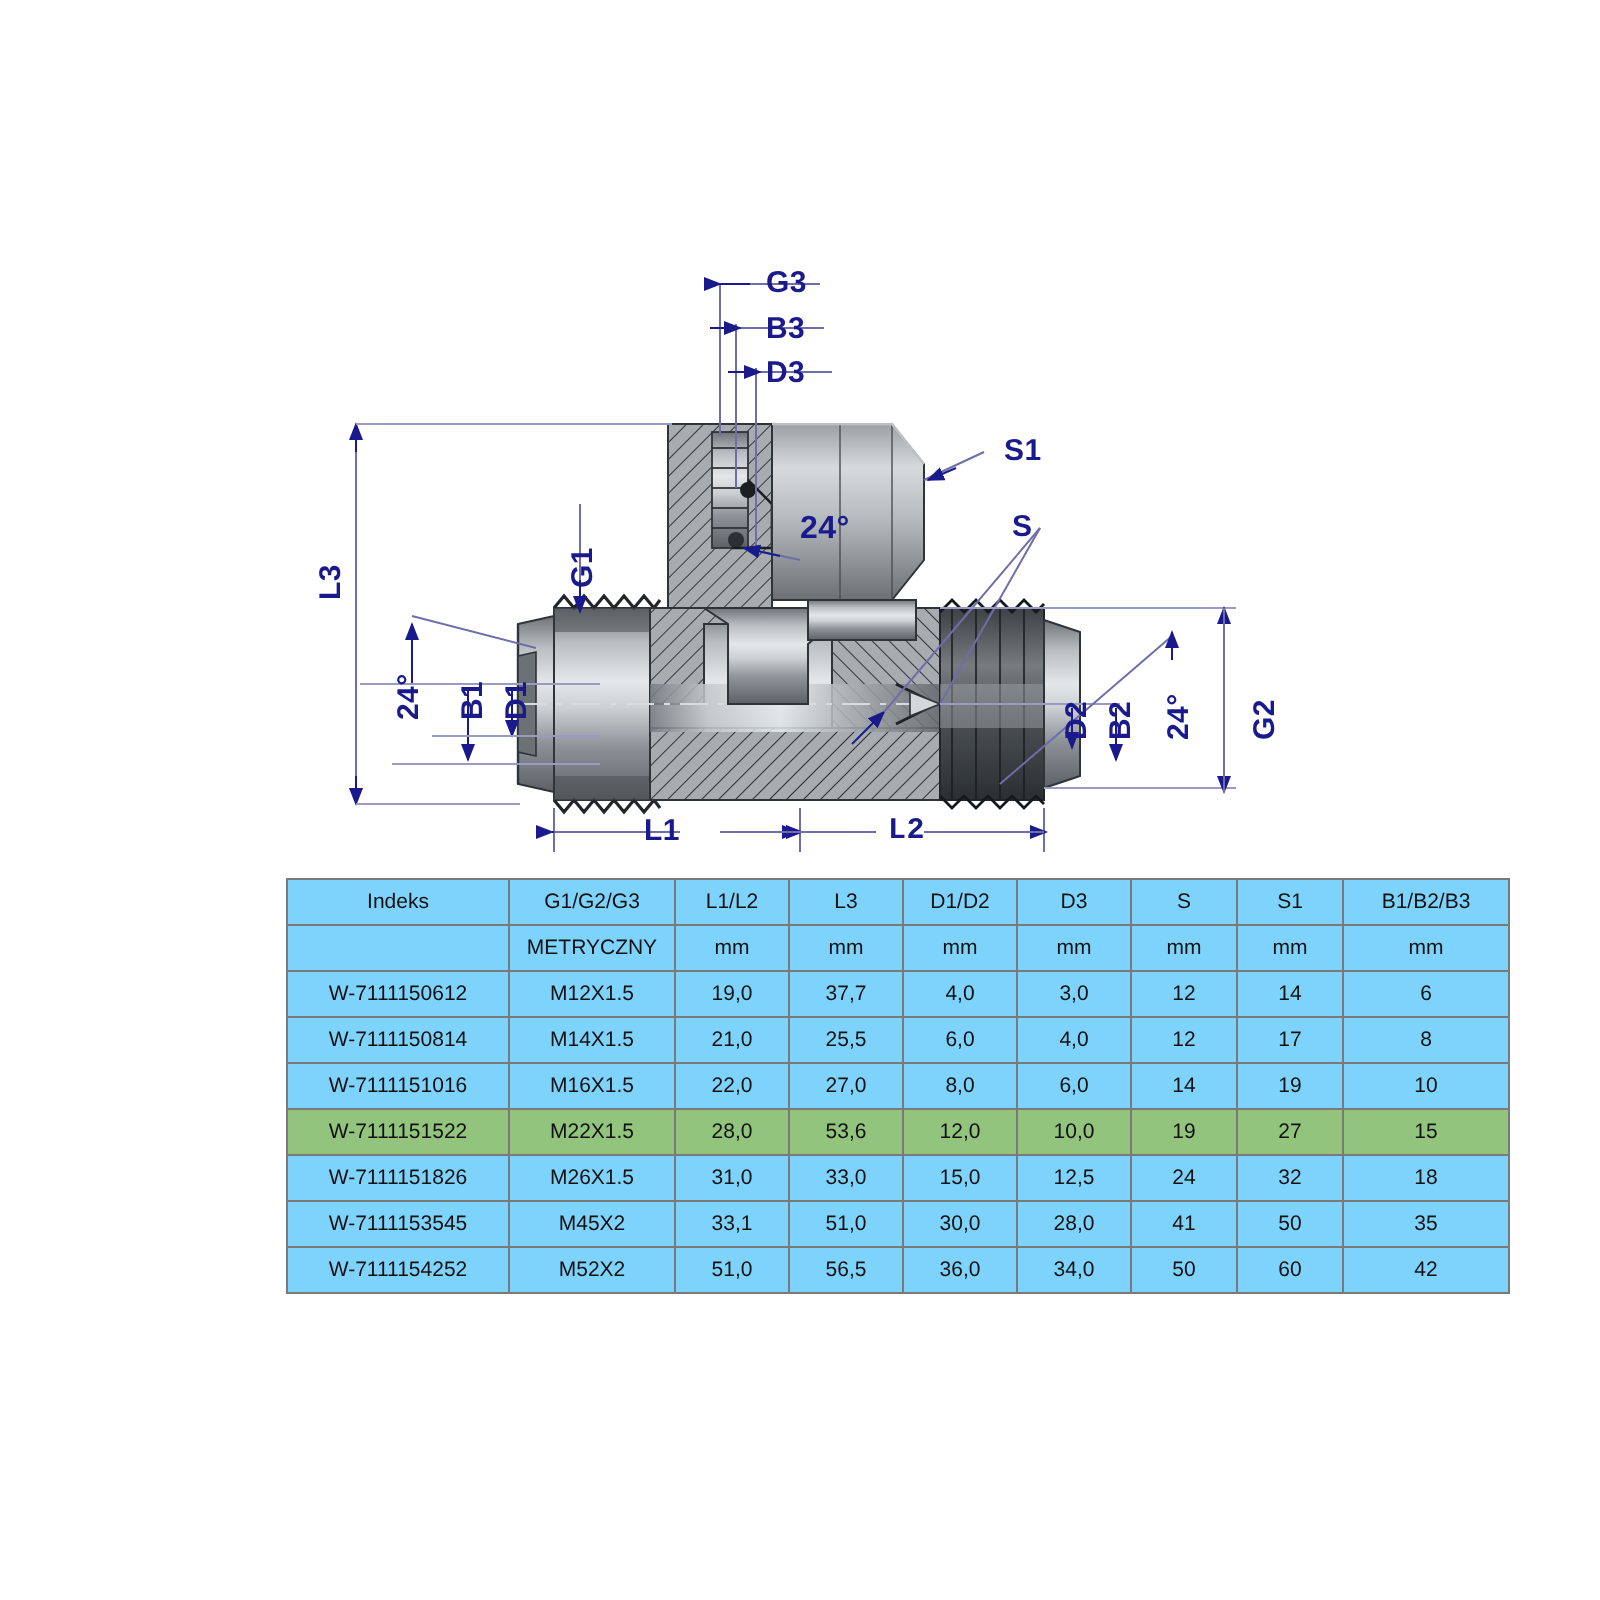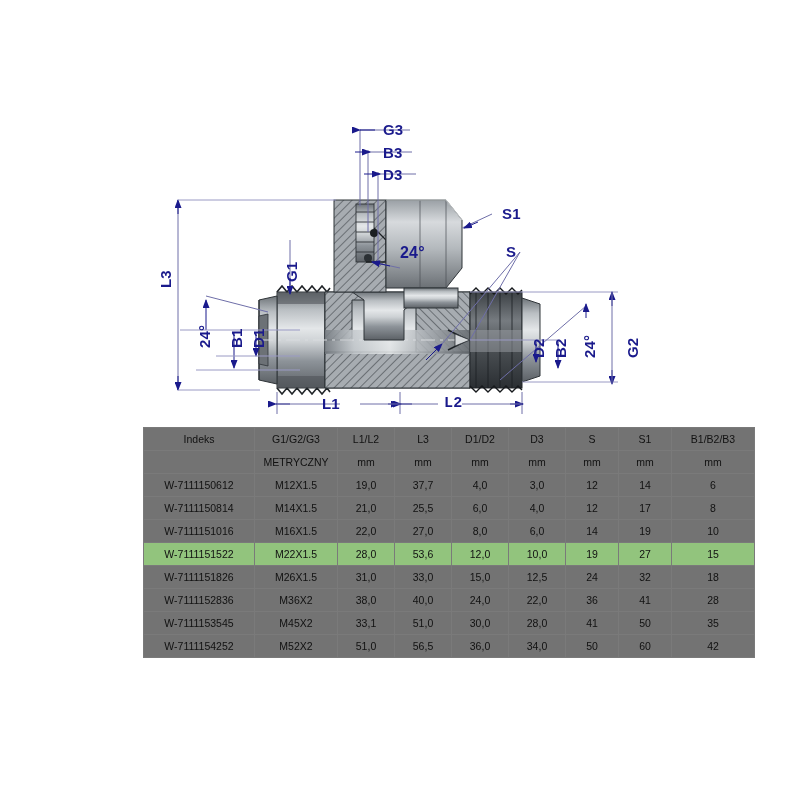--- a/index.html
+++ b/index.html
@@ -3,21 +3,21 @@
 <meta charset="utf-8">
 <style>
   html,body{margin:0;padding:0;}
   body{
     width:800px;height:800px;
     background:#ffffff;
     font-family:"Liberation Sans", sans-serif;
     overflow:hidden;
     position:relative;
   }
-  #stage{position:absolute;left:0;top:0;width:800px;height:698px;}
+  #stage{position:absolute;left:0;top:12px;width:800px;height:698px;}
 
   
   #drawing{position:absolute;left:0;top:0;width:800px;height:430px;}
   #drawing svg{position:absolute;left:0;top:0;}
 
   .dim-label{
     position:absolute;
     color:#1a1a8c;
     font-family:"Liberation Sans", sans-serif;
     font-size:15px;
@@ -27,21 +27,21 @@
     line-height:1;
   }
   .rot90{transform:rotate(-90deg);transform-origin:left top;}
 
   
   #spec-table{
     position:absolute;
     left:143px;top:427px;
     border-collapse:collapse;
     border:1px solid #3a3a3a;
-    background:#737373;
+    background:#7dd3fc;
   }
   #spec-table td,#spec-table th{
     border:1px solid #7a7a7a;
     font-family:"Liberation Sans", sans-serif;
     font-size:10.5px;
     color:#111;
     text-align:center;
     vertical-align:middle;
     height:22px;
     padding:0 3px;
@@ -351,31 +351,20 @@
           <td class="c-g">M26X1.5</td>
           <td class="c-n">31,0</td>
           <td class="c-n">33,0</td>
           <td class="c-n">15,0</td>
           <td class="c-n">12,5</td>
           <td class="c-s">24</td>
           <td class="c-s">32</td>
           <td class="c-b">18</td>
         </tr>
         <tr>
-          <td class="c-index">W-7111152836</td>
-          <td class="c-g">M36X2</td>
-          <td class="c-n">38,0</td>
-          <td class="c-n">40,0</td>
-          <td class="c-n">24,0</td>
-          <td class="c-n">22,0</td>
-          <td class="c-s">36</td>
-          <td class="c-s">41</td>
-          <td class="c-b">28</td>
-        </tr>
-        <tr>
           <td class="c-index">W-7111153545</td>
           <td class="c-g">M45X2</td>
           <td class="c-n">33,1</td>
           <td class="c-n">51,0</td>
           <td class="c-n">30,0</td>
           <td class="c-n">28,0</td>
           <td class="c-s">41</td>
           <td class="c-s">50</td>
           <td class="c-b">35</td>
         </tr>

